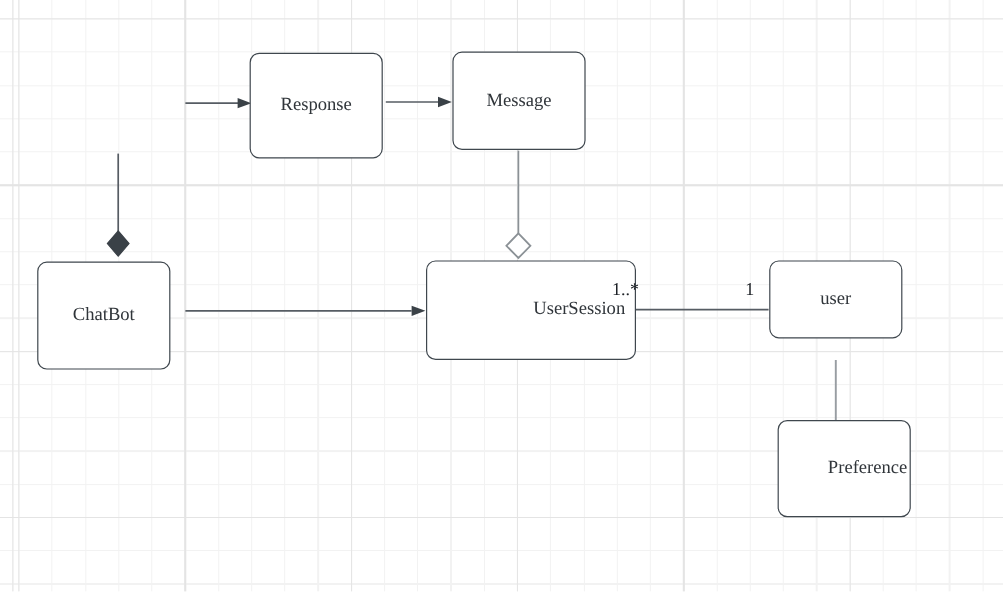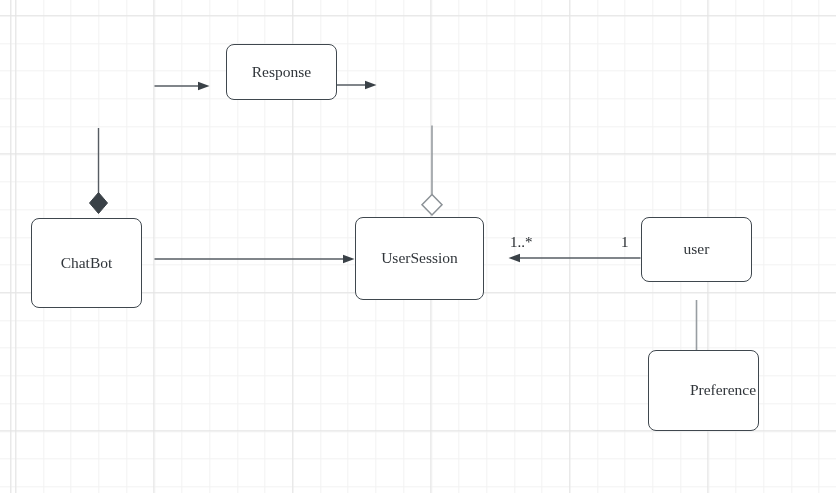--- a/index.html
+++ b/index.html
@@ -29,24 +29,24 @@
     align-items: center;
     justify-content: center;
     text-align: center;
     padding: 0 8px;
     color: var(--node-text, #30353a);
     font-size: 15.5px;
     line-height: 1.3;
   }
 
   .n-language-model { left: 43px;  top: 45px;  width: 111px; height: 83px; }
-  .n-response       { left: 226px; top: 44px;  width: 111px; height: 56px; }
+  .n-response       { left: 208px; top: 44px;  width: 111px; height: 88px; }
   .n-message        { left: 377px; top: 43px;  width: 111px; height: 82px; }
   .n-chatbot        { left: 31px;  top: 218px; width: 111px; height: 90px; }
-  .n-user-session   { left: 355px; top: 217px; width: 129px; height: 83px; }
+  .n-user-session   { left: 355px; top: 217px; width: 175px; height: 83px; justify-content: flex-end; }
   .n-user           { left: 641px; top: 217px; width: 111px; height: 65px; }
   .n-preference     { left: 648px; top: 350px; width: 111px; height: 81px; padding-left: 47px; }
 
   svg.edges {
     position: absolute;
     left: 0; top: 0;
     width: 836px;
     height: 493px;
     pointer-events: none;
   }
@@ -92,20 +92,23 @@
     <polygon class="diamond-open" points="432,194.5 442,204.8 432,215 422,204.8"></polygon>
 
     <line class="edge-line-plain" x1="696.5" y1="300" x2="696.5" y2="350"></line>
   </svg>
 
 
   <div class="node n-response">
     <span>Response</span>
   </div>
 
+  <div class="node n-message">
+    <span>Message</span>
+  </div>
 
   <div class="node n-chatbot">
     <span>ChatBot</span>
   </div>
 
   <div class="node n-user-session">
     <span>UserSession</span>
   </div>
 
   <div class="node n-user">

